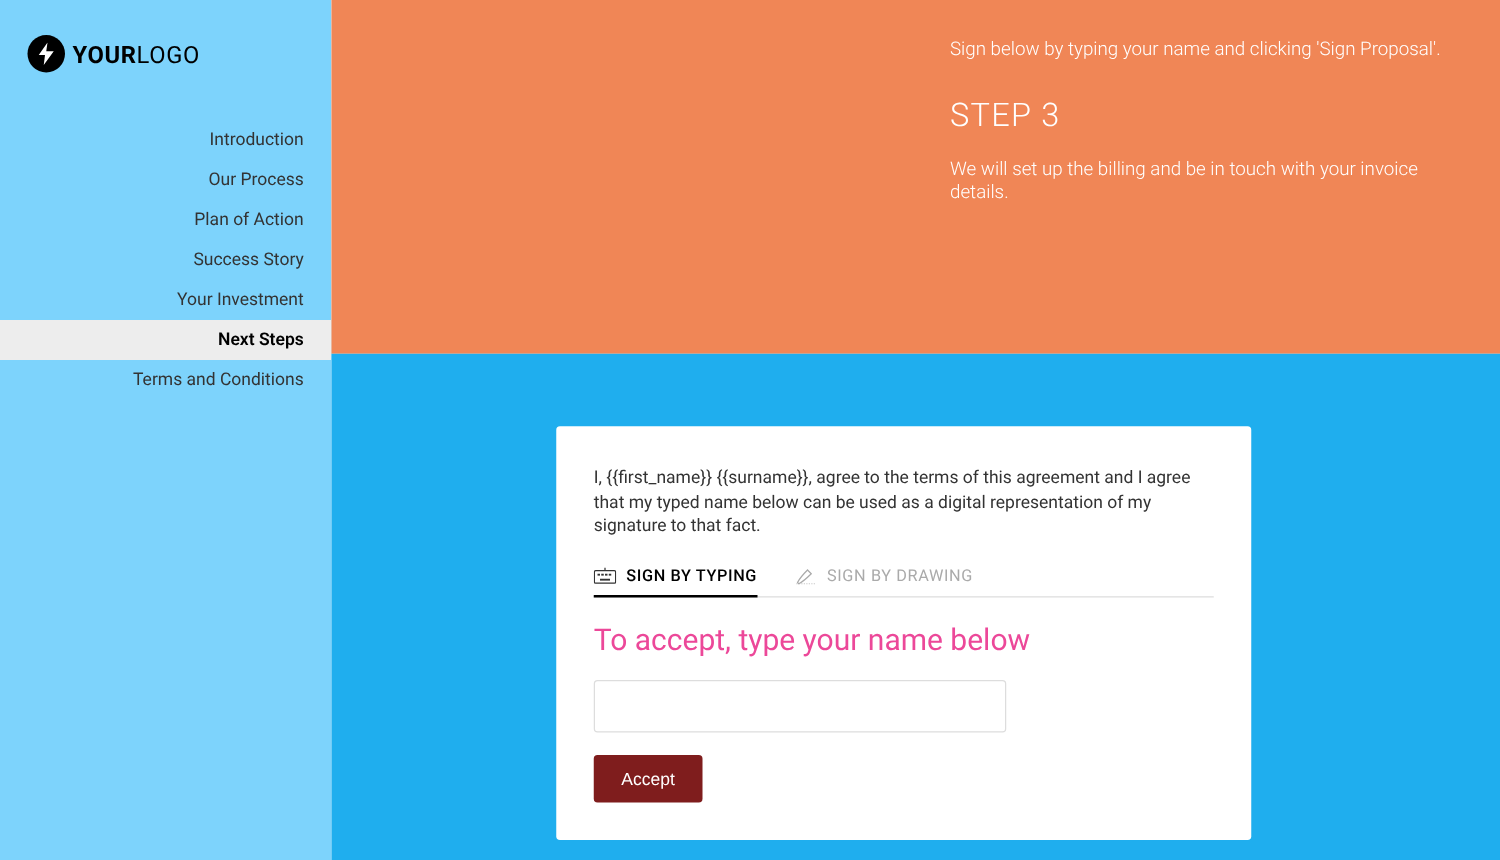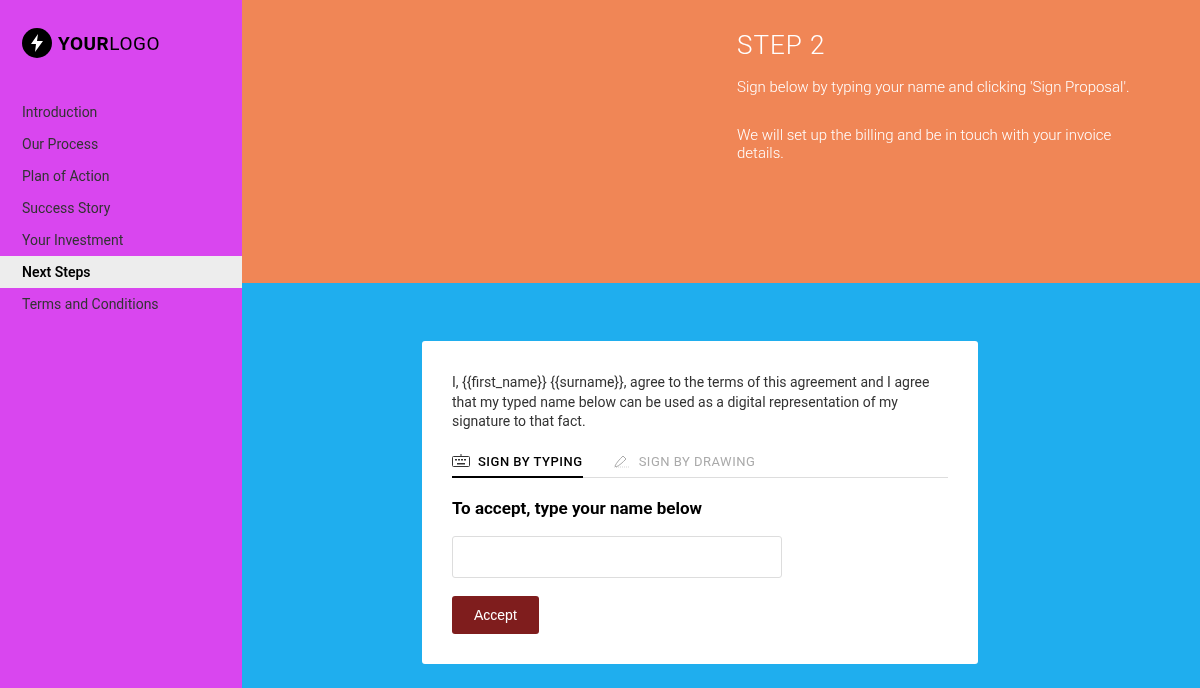--- a/index.html
+++ b/index.html
@@ -8,25 +8,26 @@
       box-sizing: border-box;
     }
     body {
       font-family: -apple-system, BlinkMacSystemFont, "Segoe UI", Roboto, "Helvetica Neue", Arial, sans-serif;
       width: 1200px;
       height: 688px;
       overflow: hidden;
       display: flex;
     }
     .sidebar {
-      width: 242px;
-      background: #d946ef;
+      width: 265px;
+      background: #7dd3fc;
       height: 100%;
       flex-shrink: 0;
       padding-top: 28px;
+      text-align: right;
     }
     .logo-container {
       padding-left: 22px;
       margin-bottom: 38px;
     }
     .logo {
       display: flex;
       align-items: center;
       gap: 6px;
     }
@@ -139,23 +140,23 @@
       background: #000;
     }
     .tab.inactive {
       color: #aaa;
     }
     .tab-icon {
       width: 18px;
       height: 14px;
     }
     .instruction {
-      font-size: 17px;
-      font-weight: 700;
-      color: #000000;
+      font-size: 24px;
+      font-weight: 400;
+      color: #ec4899;
       margin-bottom: 18px;
     }
     .name-input {
       width: 330px;
       height: 42px;
       border: 1px solid #ddd;
       border-radius: 3px;
       padding: 0 12px;
       font-size: 14px;
       margin-bottom: 18px;
@@ -196,24 +197,24 @@
     <li class="nav-item">Your Investment</li>
     <li class="nav-item active">Next Steps</li>
     <li class="nav-item">Terms and Conditions</li>
   </ul>
 </aside>
 
 <main class="main-content">
   <section class="orange-section">
     <div class="steps-container">
       <div class="step">
-        <h2 class="step-title">STEP 2</h2>
         <p class="step-text">Sign below by typing your name and clicking 'Sign Proposal'.</p>
       </div>
       <div class="step">
+        <h2 class="step-title">STEP 3</h2>
         <p class="step-text">We will set up the billing and be in touch with your invoice details.</p>
       </div>
     </div>
   </section>
 
   <section class="blue-section">
     <div class="signature-card">
       <p class="agreement-text">I, {{first_name}} {{surname}}, agree to the terms of this agreement and I agree that my typed name below can be used as a digital representation of my signature to that fact.</p>
       
       <div class="tabs">

